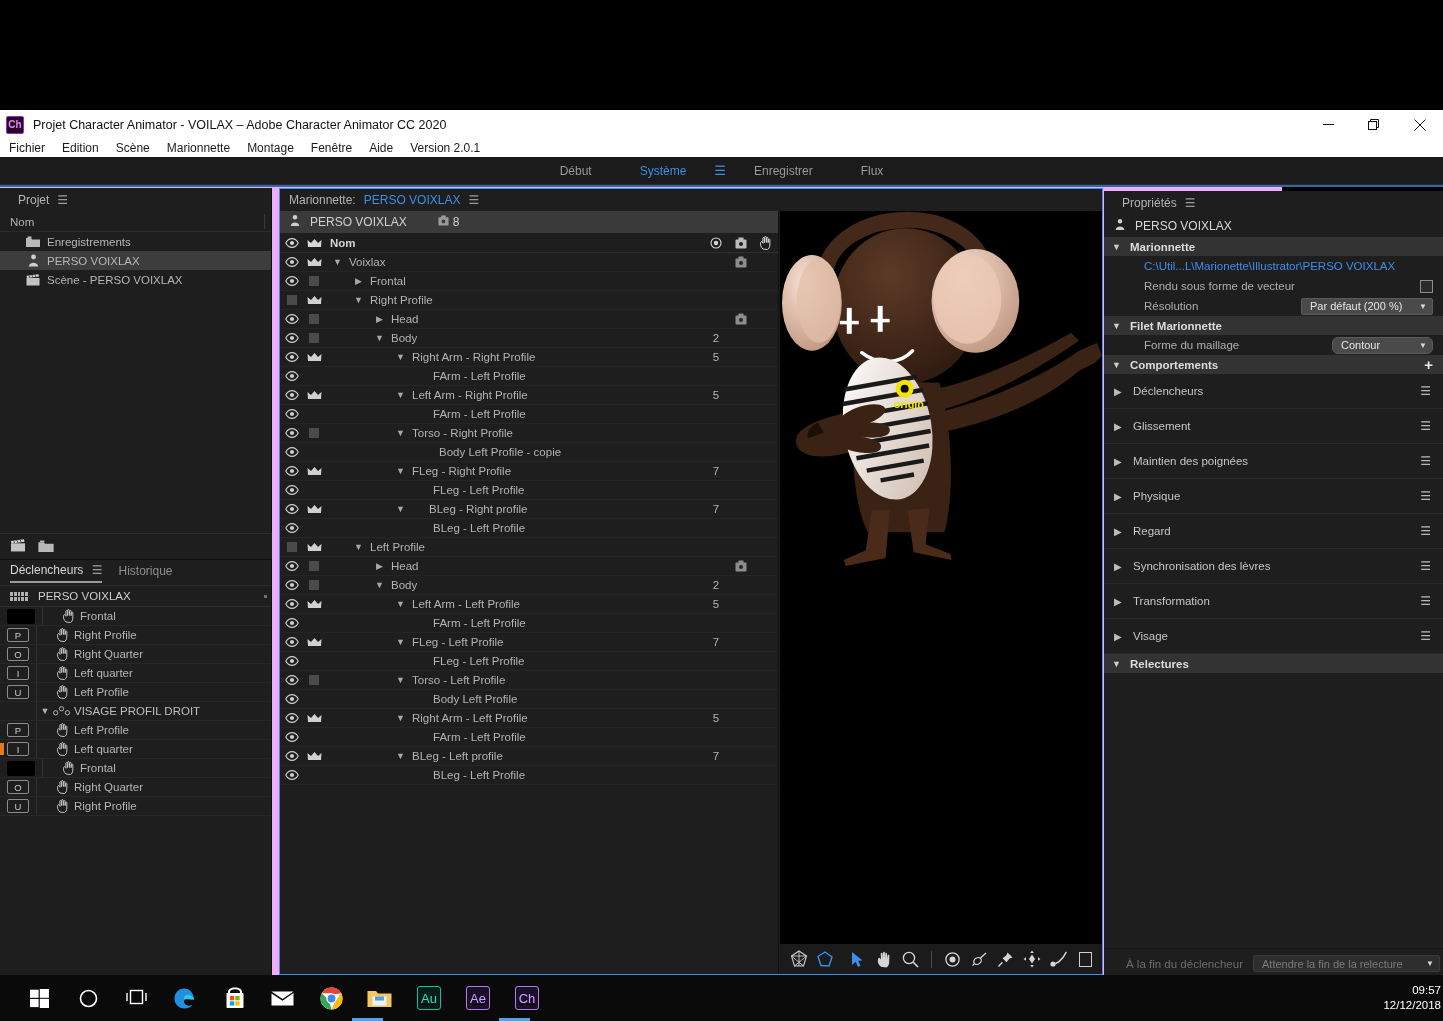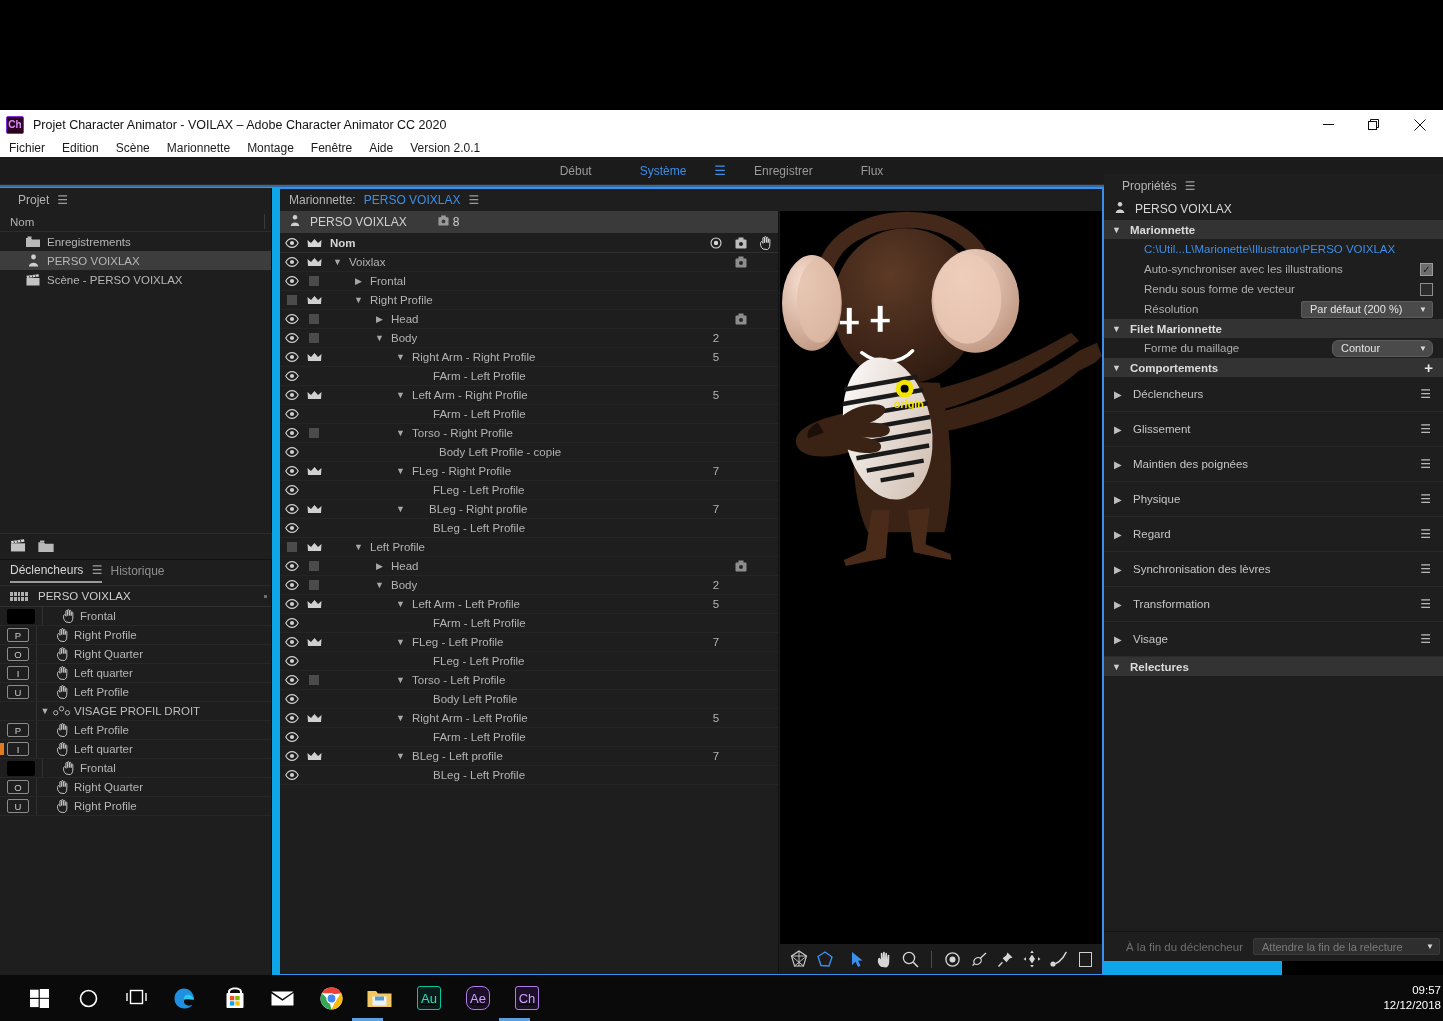--- a/index.html
+++ b/index.html
@@ -33,21 +33,21 @@
 
   .menubar {
     position:absolute; left:0; top:139px; width:1443px; height:18px;
     background:#ffffff; display:flex; align-items:center; padding-left:9px;
   }
   .menu-item { font-size:12px; color:#1b1b1b; margin-right:17px; white-space:nowrap; }
 
   
   .app {
     position:absolute; left:0; top:157px; width:1282px; height:818px;
-    background:#0ea5e9;
+    background:#f0abfc;
   }
   .topbar {
     position:absolute; left:0; top:0; width:1443px; height:28px;
     background:#1b1b1b; border-bottom:1px solid #2a2a2a;
     display:flex; align-items:center; justify-content:center; gap:0;
   }
   .topbar .tb { font-size:12px; color:#9a9a9a; padding:0 24px; white-space:nowrap; }
   .topbar .tb.active { color:#3b8eea; }
   .topbar .hamb { color:#3b8eea; font-size:13px; padding:0 4px; }
 
@@ -82,21 +82,21 @@
     position:absolute; left:0; bottom:0; width:272px; height:26px;
     background:#1e1e1e; border-top:1px solid #2b2b2b;
     display:flex; align-items:center; gap:12px; padding-left:10px;
   }
 
   
   .trigpanel {
     position:absolute; left:0; top:402px; width:272px; height:416px;
     background:#1e1e1e; border-top:1px solid #111; border-right:1px solid #0f0f0f;
   }
-  .trig-tabs { height:26px; display:flex; align-items:center; padding-left:10px; gap:8px; border-bottom:1px solid #2b2b2b;}
+  .trig-tabs { height:26px; display:flex; align-items:center; padding-left:10px; gap:16px; border-bottom:1px solid #2b2b2b;}
   .trig-tab { font-size:12px; color:#8f8f8f; padding-bottom:4px; }
   .trig-tab.active { color:#d6d6d6; border-bottom:2px solid #9a9a9a; }
   .trig-tab .hamb { color:#9b9b9b; margin-left:5px; }
 
   .trig-title {
     height:21px; display:flex; align-items:center; gap:10px; padding-left:10px;
     font-size:11.5px; color:#cfcfcf; border-bottom:1px solid #303030; position:relative;
   }
   .trig-title:after{content:"";position:absolute;right:4px;top:9px;width:3px;height:3px;background:#6e6e6e;}
   .grid-icon { width:18px; height:9px; display:grid; grid-template-columns:repeat(5,1fr); grid-template-rows:repeat(2,1fr); gap:1px;}
@@ -154,21 +154,21 @@
   .pup-canvas { position:absolute; left:500px; top:22px; right:0; bottom:0; background:#000; }
   .canvas-tools {
     position:absolute; left:0; bottom:0; width:100%; height:31px; background:#1b1b1b;
     display:flex; align-items:center; gap:5px; padding-left:8px; border-top:1px solid #000;
   }
   .ctool { width:26px; height:26px; display:flex; align-items:center; justify-content:center; }
   .ctool-sep { width:1px; height:17px; background:#4a4a4a; margin:0 5px; }
 
   
   .proppanel {
-    position:absolute; left:1104px; top:17px; width:339px; height:787px; background:#1e1e1e;
+    position:absolute; left:1104px; top:34px; width:339px; height:787px; background:#1e1e1e;
   }
   .prop-obj { height:22px; display:flex; align-items:center; gap:9px; padding-left:10px; font-size:12px; color:#d7d7d7;}
   .prop-sect {
     height:19px; display:flex; align-items:center; gap:8px; padding-left:8px;
     background:#333333; font-size:11.5px; color:#dcdcdc; font-weight:bold;
   }
   .prop-sect .tri { font-size:9px; color:#cfcfcf; width:10px; }
   .prop-sect .plus { margin-left:auto; margin-right:10px; color:#e6e6e6; font-size:15px; font-weight:bold; line-height:1;}
   .prop-link { height:20px; display:flex; align-items:center; padding-left:40px; font-size:11.5px; color:#3b8eea; }
   .prop-row { height:20px; display:flex; align-items:center; padding-left:40px; font-size:11.5px; color:#aeaeae; }
@@ -1193,26 +1193,20 @@
         </span>
         <span>PERSO VOIXLAX</span>
       </div>
 
       <div class="prop-sect">
         <span class="tri">▼</span>
         <span>Marionnette</span>
       </div>
       <div class="prop-link">C:\Util...L\Marionette\Illustrator\PERSO VOIXLAX</div>
 
-      <div class="prop-row">
-        <span>Auto-synchroniser avec les illustrations</span>
-        <span class="ctl">
-          <span class="cbx on">✓</span>
-        </span>
-      </div>
       <div class="prop-row">
         <span>Rendu sous forme de vecteur</span>
         <span class="ctl">
           <span class="cbx"></span>
         </span>
       </div>
       <div class="prop-row">
         <span>Résolution</span>
         <span class="ctl">
           <span class="sel-box" style="width:132px;">
@@ -1358,21 +1352,21 @@
       <svg width="25" height="21" viewBox="0 0 25 21">
           <path d="M0.5 3 L9 3 L11 5.5 L24.5 5.5 L24.5 19 L0.5 19 Z" fill="#f5c761"></path>
           <rect x="5.5" y="8.5" width="14" height="9" fill="#e8f3fb"></rect>
           <rect x="8" y="8.5" width="9" height="4" fill="#5b9bd5"></rect>
         </svg>
     </span>
     <span class="tb-item">
       <span style="width:24px;height:24px;border:1.6px solid #00c8a0;border-radius:3px;background:#0a1c1a;color:#2ae0bb;font-size:13px;display:flex;align-items:center;justify-content:center;font-family:'Liberation Sans',sans-serif;">Au</span>
     </span>
     <span class="tb-item">
-      <span style="width:24px;height:24px;border:1.6px solid #b07ce8;border-radius:8px;background:#1a0f26;color:#cfa0ff;font-size:13px;display:flex;align-items:center;justify-content:center;font-family:'Liberation Sans',sans-serif;">Ae</span>
+      <span style="width:24px;height:24px;border:1.6px solid #b07ce8;border-radius:3px;background:#1a0f26;color:#cfa0ff;font-size:13px;display:flex;align-items:center;justify-content:center;font-family:'Liberation Sans',sans-serif;">Ae</span>
     </span>
     <span class="tb-item open">
       <span style="width:24px;height:24px;border:1.6px solid #b07ce8;border-radius:3px;background:#1a0f26;color:#cfa0ff;font-size:13px;display:flex;align-items:center;justify-content:center;font-family:'Liberation Sans',sans-serif;">Ch</span>
     </span>
     <span class="clock">
       <div>09:57</div>
       <div>12/12/2018</div>
     </span>
   </div>
 

